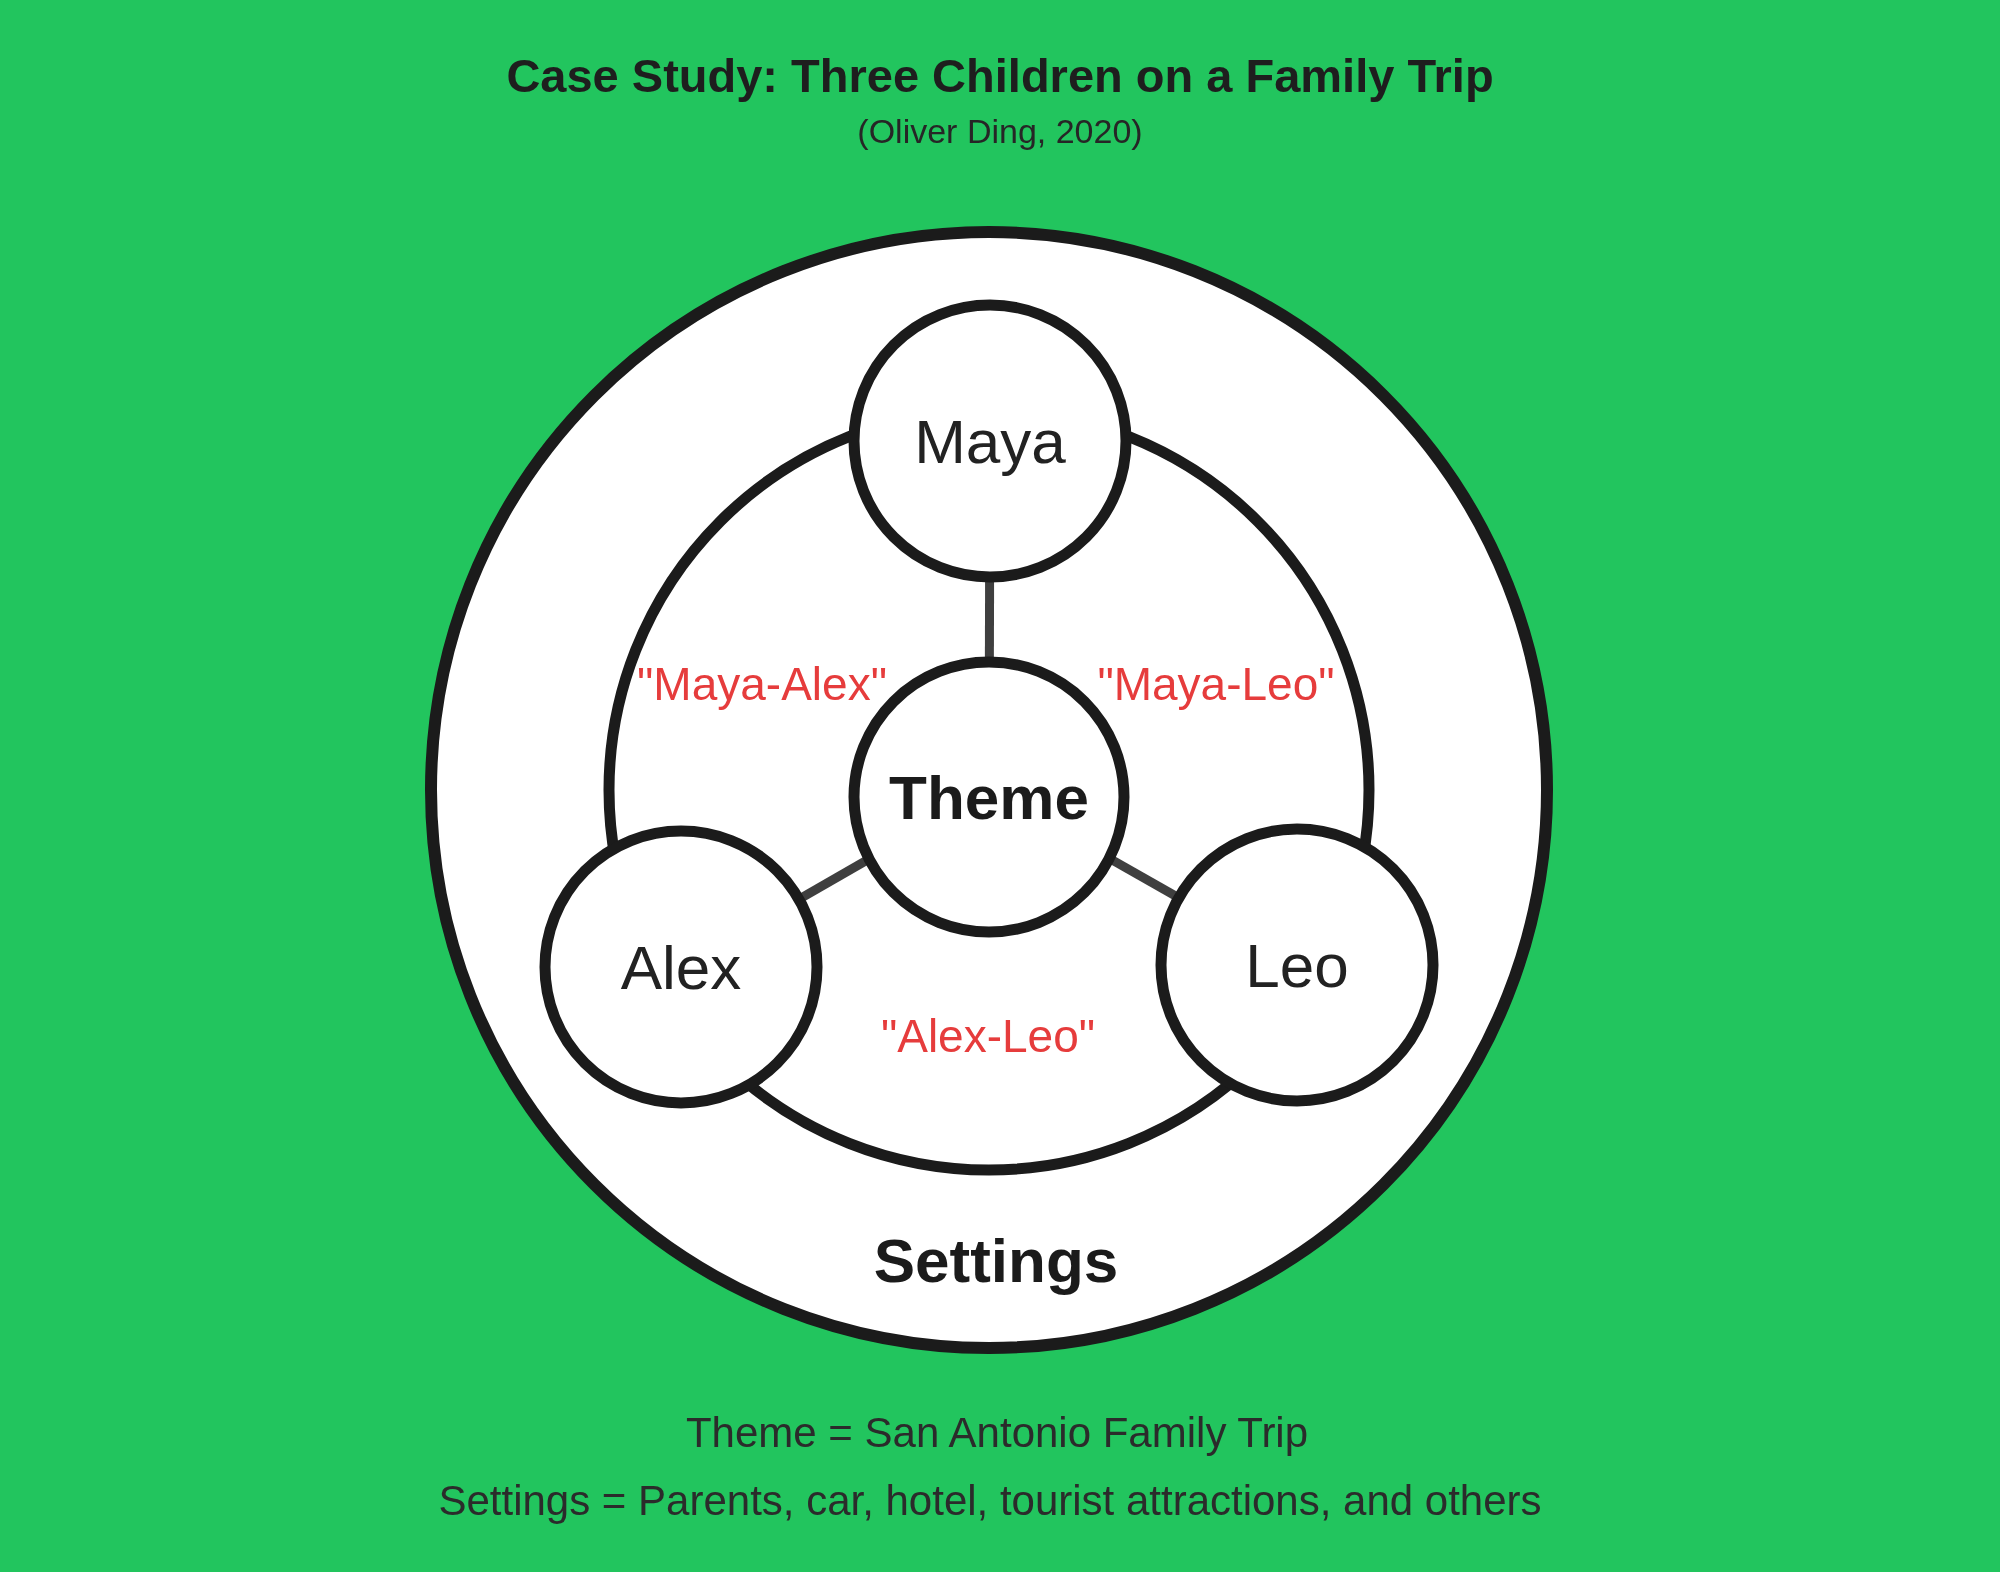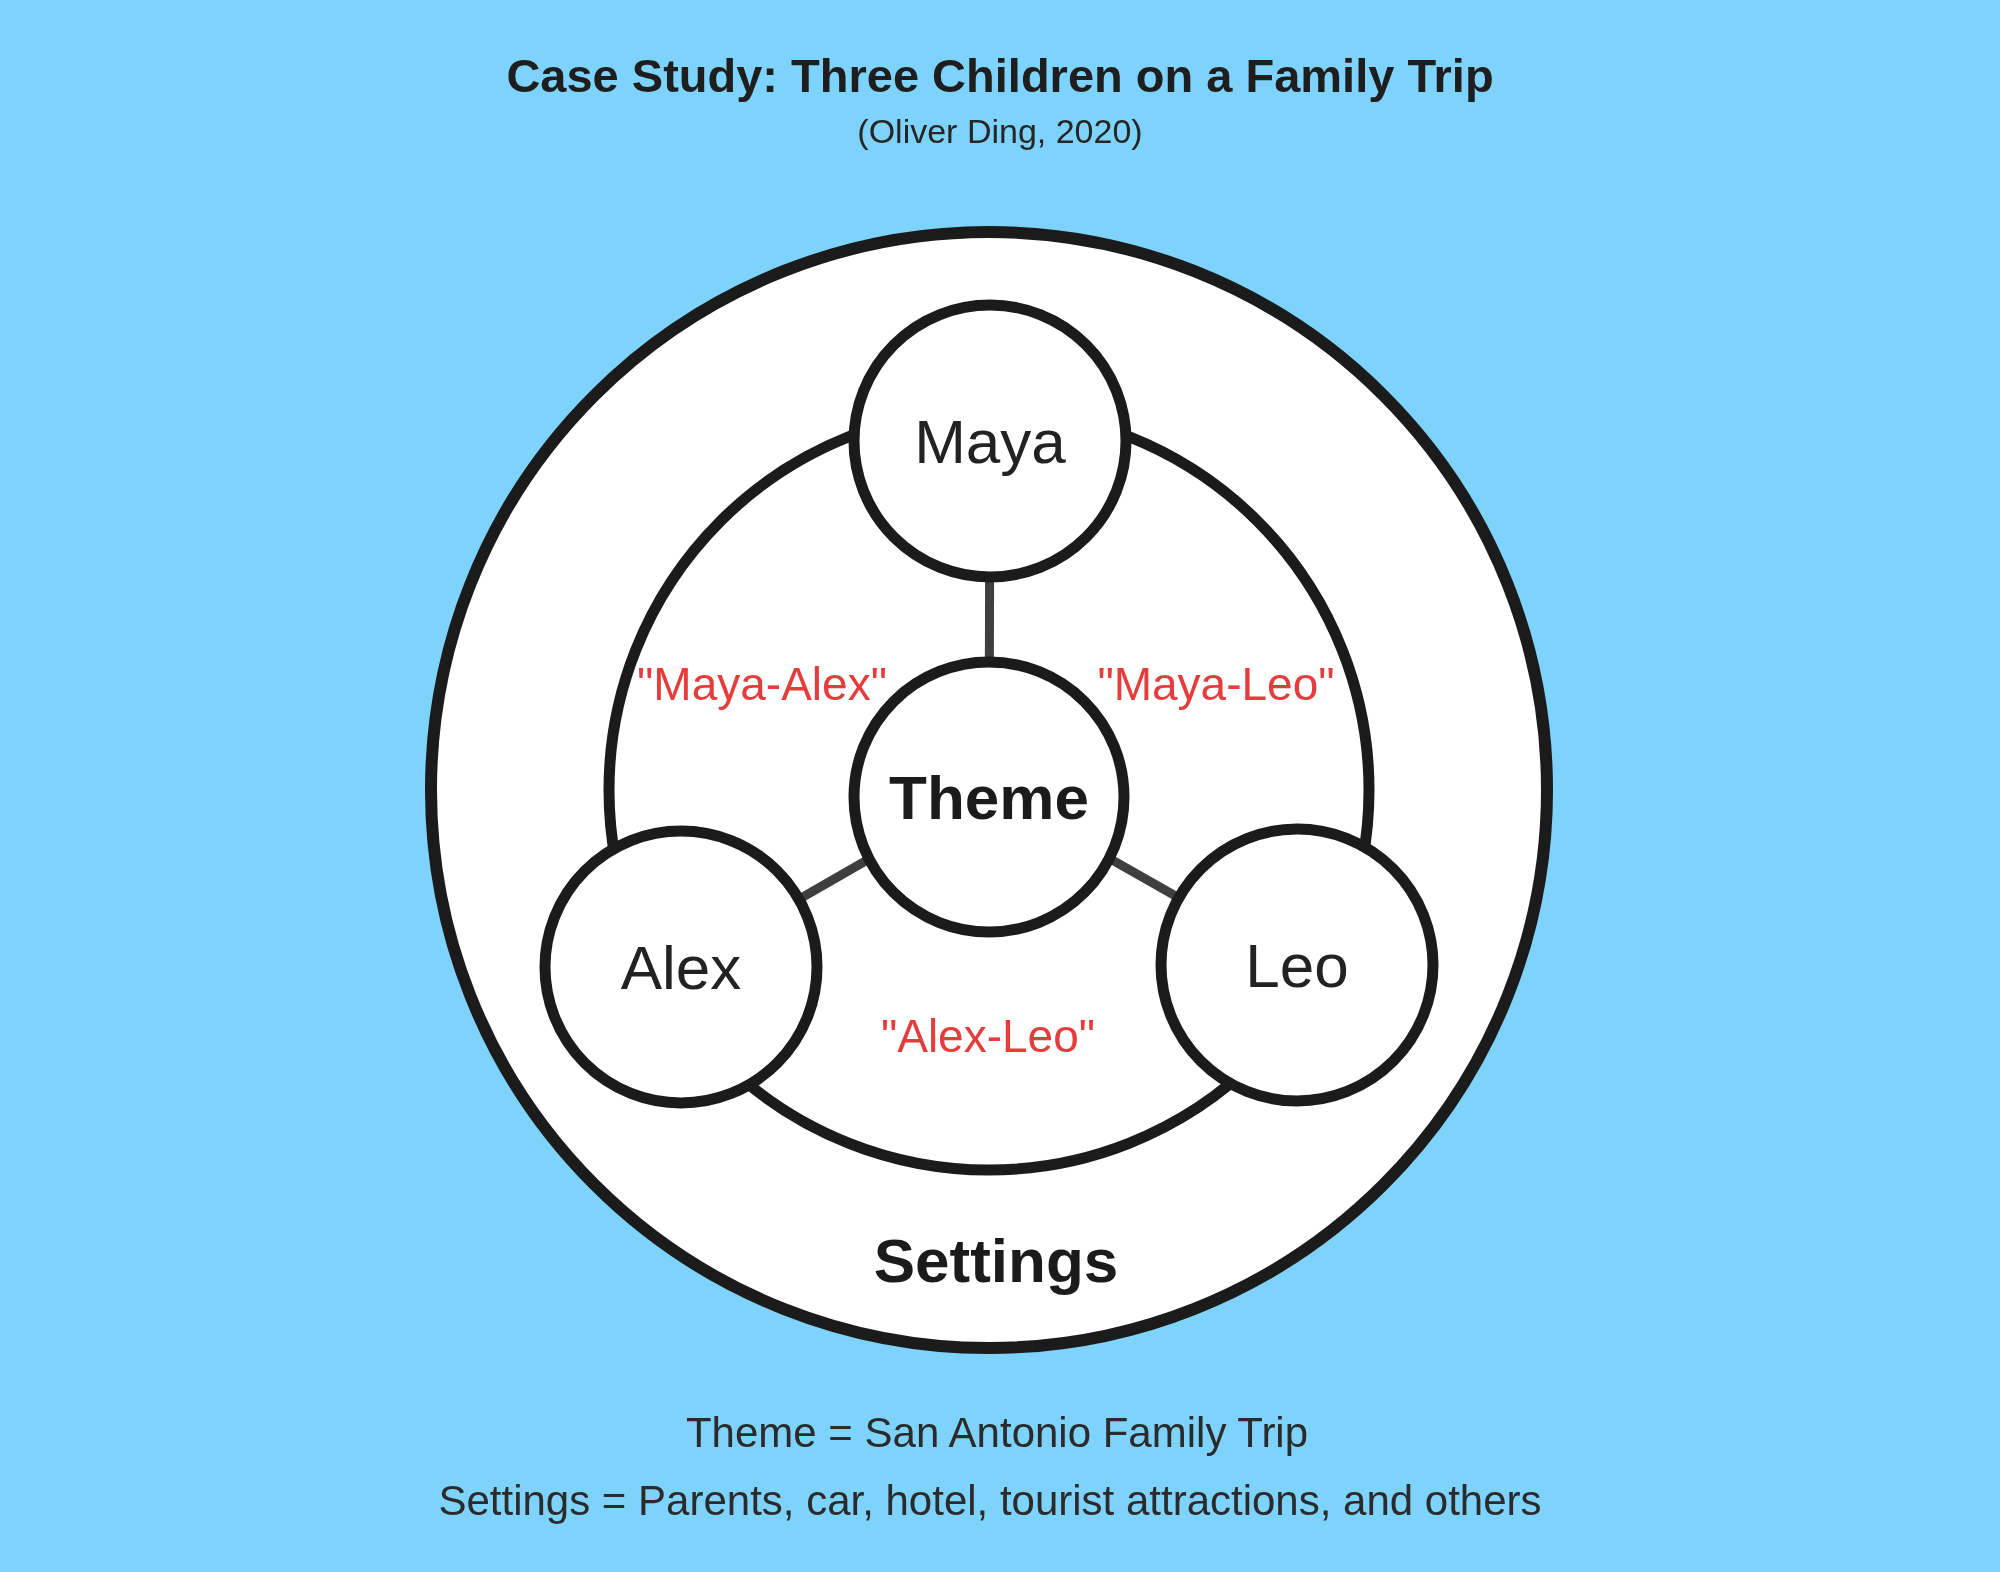--- a/index.html
+++ b/index.html
@@ -4,21 +4,21 @@
 <style>
   html, body {
     margin: 0;
     padding: 0;
     background: #ffffff;
   }
   .page {
     position: relative;
     width: 2000px;
     height: 1572px;
-    background: #7dd3fc;
+    background: #22c55e;
     overflow: hidden;
   }
   svg.diagram {
     display: block;
     width: 2000px;
     height: 1572px;
   }
   .t {
     font-family: "Liberation Sans", "DejaVu Sans", sans-serif;
   }

